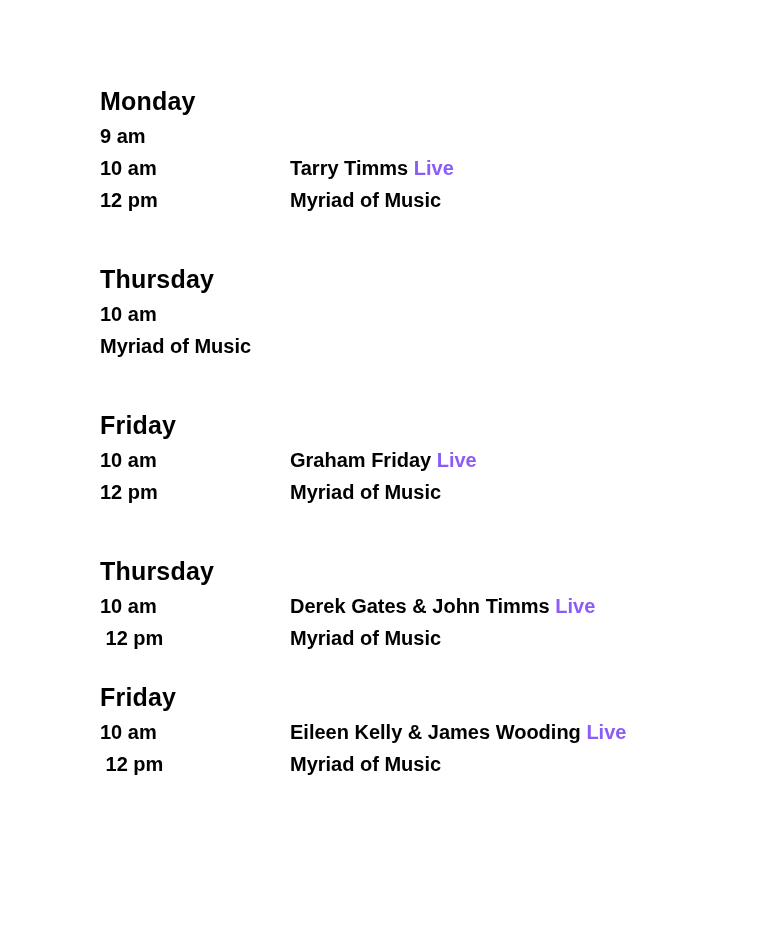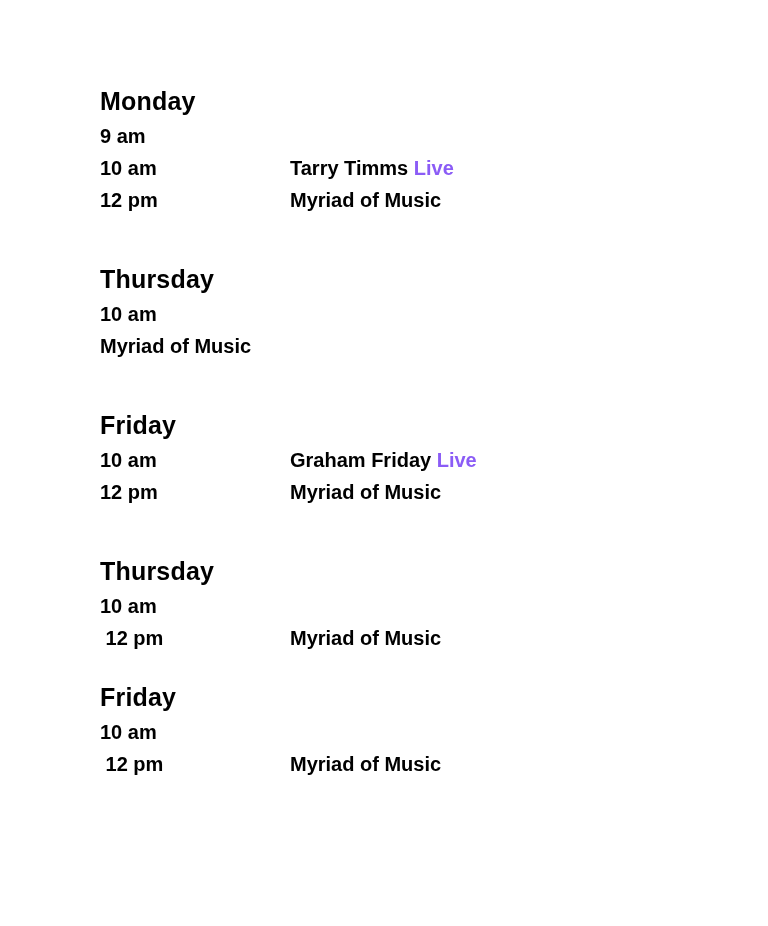--- a/index.html
+++ b/index.html
@@ -105,33 +105,35 @@
         <span class="show"><span>Myriad of Music</span><span class="live"></span></span>
       </div>
     </div>
   </div>
 
   <div class="day-block gap-md">
     <div class="day-name">Thursday</div>
     <div class="rows">
       <div class="row">
         <span class="time">10 am</span>
+        <span class="show"><span>Derek Gates &amp; John Timms </span><span class="live">Live</span></span>
       </div>
       <div class="row">
         <span class="time"> 12 pm</span>
         <span class="show"><span>Myriad of Music</span><span class="live"></span></span>
       </div>
     </div>
   </div>
 
   <div class="day-block">
     <div class="day-name">Friday</div>
     <div class="rows">
       <div class="row">
         <span class="time">10 am</span>
+        <span class="show"><span>Eileen Kelly &amp; James Wooding </span><span class="live">Live</span></span>
       </div>
       <div class="row">
         <span class="time"> 12 pm</span>
         <span class="show"><span>Myriad of Music</span><span class="live"></span></span>
       </div>
     </div>
   </div>
 
 </div>
 

